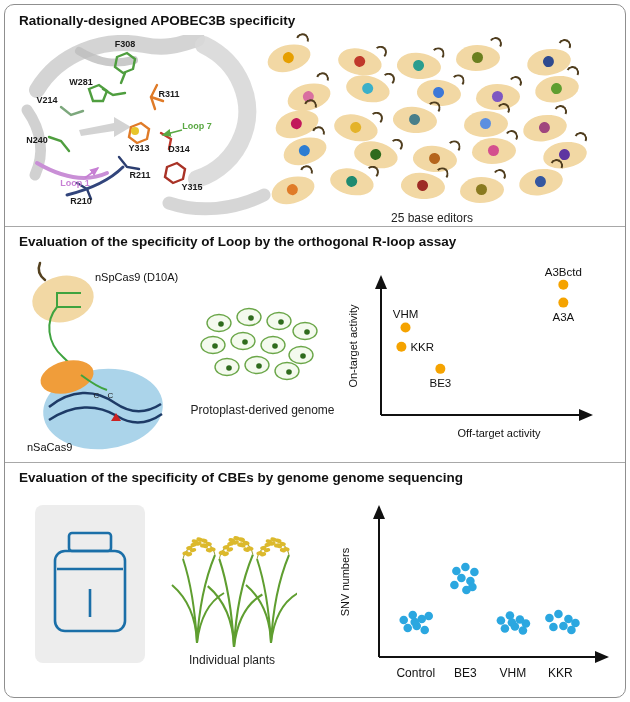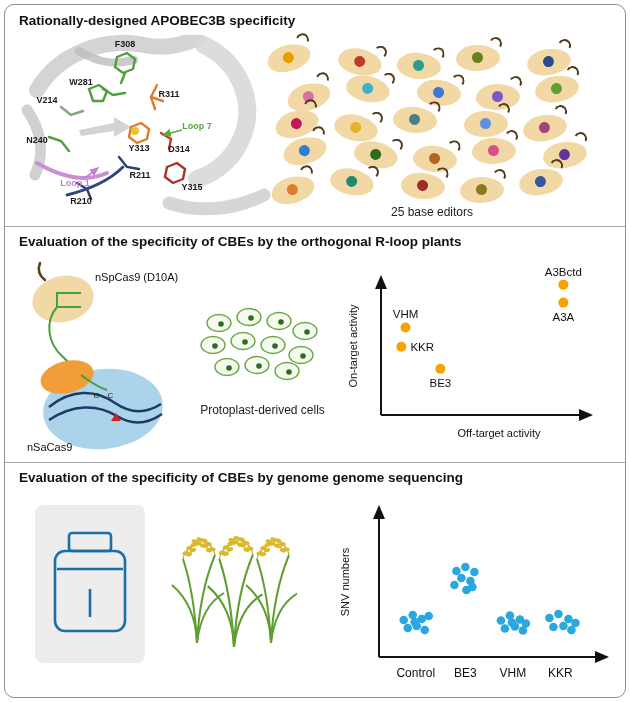--- a/index.html
+++ b/index.html
@@ -155,25 +155,25 @@
       <div class="blob" style="background: rgb(242, 216, 164); left: 134px; top: 128px; transform: rotate(7deg);">
         <span class="dot" style="background: rgb(158, 43, 37);"></span>
       </div>
       <div class="blob" style="background: rgb(242, 216, 164); left: 193px; top: 132px; transform: rotate(0deg);">
         <span class="dot" style="background: rgb(138, 122, 31);"></span>
       </div>
       <div class="blob" style="background: rgb(242, 216, 164); left: 252px; top: 124px; transform: rotate(-7deg);">
         <span class="dot" style="background: rgb(53, 87, 160);"></span>
       </div>
     </div>
-  <div class="caption" style="left:262px; top:200px; width:330px">25 base editors</div>
+  <div class="caption" style="left:262px; top:206px; width:330px">25 base editors</div>
 
   <div class="divider" style="top:221px"></div>
 
-  <h1 class="panel-title" style="top:229px">Evaluation of the specificity of CBEs by the orthogonal R-loop plants</h1>
+  <h1 class="panel-title" style="top:229px">Evaluation of the specificity of Loop by the orthogonal R-loop assay</h1>
 
   <svg class="abs" style="left:10px; top:252px" width="185" height="205" viewBox="0 0 185 205">
 
     <ellipse cx="48" cy="42" rx="31" ry="23" fill="#f2d8a4" transform="rotate(-12 48 42)"></ellipse>
     <path d="M 30,23 q -9,-7 -5,-17" stroke="#54411f" stroke-width="2.5" fill="none" stroke-linecap="round"></path>
 
     <path d="M 66,36 L 42,36 L 42,50 L 66,50 M 42,50 C 30,64 32,86 48,100 C 56,108 62,112 66,118" stroke="#3fa33f" stroke-width="2" fill="none"></path>
 
     <ellipse cx="88" cy="152" rx="60" ry="40" fill="#abd4ea" transform="rotate(-6 88 152)"></ellipse>
 
@@ -211,21 +211,21 @@
       <circle cx="110" cy="27" r="2.8"></circle>
         <circle cx="18" cy="41" r="2.8"></circle>
         <circle cx="48" cy="37" r="2.8"></circle>
       <circle cx="78" cy="41" r="2.8"></circle>
         <circle cx="106" cy="51" r="2.8"></circle>
         <circle cx="32" cy="63" r="2.8"></circle>
       <circle cx="62" cy="61" r="2.8"></circle>
         <circle cx="92" cy="67" r="2.8"></circle>
     </g>
   </svg>
-  <div class="caption" style="left:175px; top:398px; width:165px">Protoplast-derived cells</div>
+  <div class="caption" style="left:175px; top:398px; width:165px">Protoplast-derived genome</div>
 
   <svg class="abs" style="left:336px; top:252px" width="270" height="200" viewBox="0 0 270 200">
     <defs>
       <marker id="arrR" markerWidth="8" markerHeight="8" refX="6" refY="3" orient="auto">
           <path d="M0,0 L7,3 L0,6 z" fill="#111"></path>
         </marker>
     </defs>
     <line x1="40" y1="158" x2="40" y2="20" stroke="#111" stroke-width="2" marker-end="url(#arrR)"></line>
     <line x1="40" y1="158" x2="250" y2="158" stroke="#111" stroke-width="2" marker-end="url(#arrR)"></line>
     <text class="axis-label" text-anchor="middle" transform="translate(16,89) rotate(-90)">On-target activity</text>
@@ -276,20 +276,21 @@
         <path d="M 0,0 C -1,-28 -11,-46 -25,-58"></path>
         <path d="M 0,0 C 3,-26 13,-42 27,-50"></path>
         <use href="#panicle" transform="translate(-14,-84) rotate(-15)"></use>
         <use href="#panicle" transform="translate(18,-88) scale(-1,1) rotate(-15)"></use>
       </g>
     </defs>
     <use href="#plant" transform="translate(30,146)"></use>
     <use href="#plant" transform="translate(67,150) scale(1.05)"></use>
     <use href="#plant" transform="translate(104,146)"></use>
   </svg>
+  <div class="caption" style="left:162px; top:648px; width:130px">Individual plants</div>
 
   <svg class="abs" style="left:326px; top:486px" width="290" height="205" viewBox="0 0 290 205">
     <defs>
       <marker id="arrS" markerWidth="8" markerHeight="8" refX="6" refY="3" orient="auto">
           <path d="M0,0 L7,3 L0,6 z" fill="#111"></path>
         </marker>
     </defs>
     <line x1="48" y1="166" x2="48" y2="16" stroke="#111" stroke-width="2" marker-end="url(#arrS)"></line>
     <line x1="48" y1="166" x2="276" y2="166" stroke="#111" stroke-width="2" marker-end="url(#arrS)"></line>
     <text class="axis-label" text-anchor="middle" transform="translate(18,91) rotate(-90)">SNV numbers</text>

